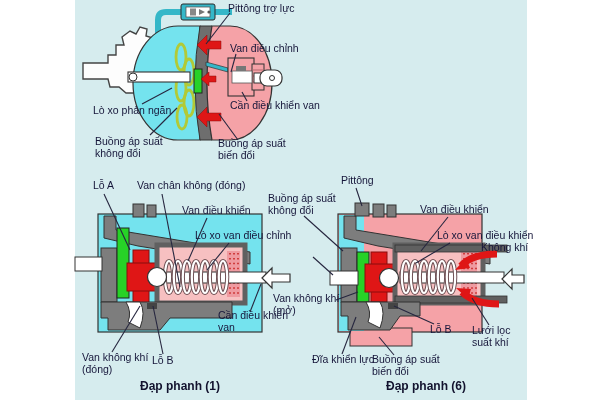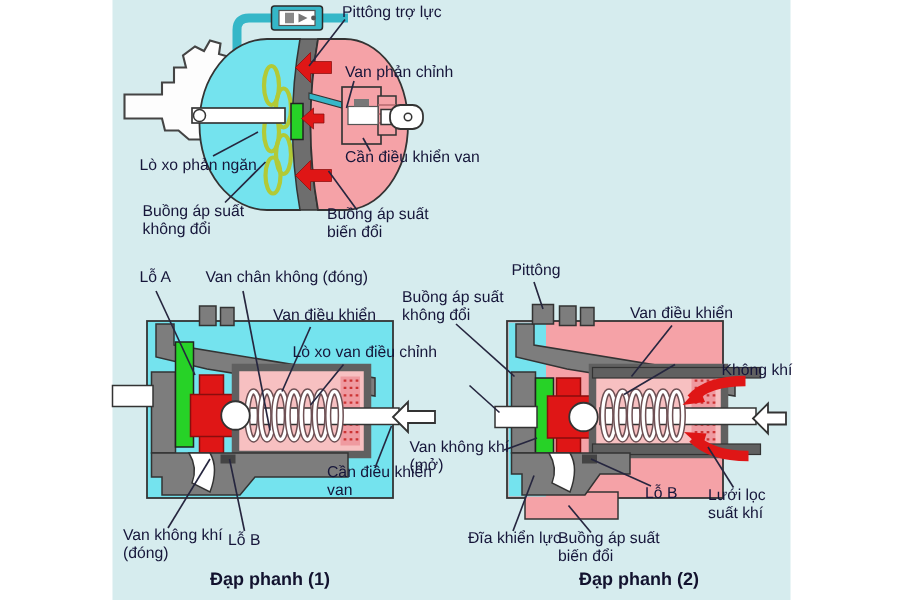--- a/index.html
+++ b/index.html
@@ -218,21 +218,21 @@
     <line class="ld" x1="313" y1="257" x2="333" y2="275"></line>
     <line class="ld" x1="336" y1="300" x2="358" y2="292"></line>
     <line class="ld" x1="434" y1="324" x2="394" y2="306"></line>
     <line class="ld" x1="489" y1="325" x2="472" y2="298"></line>
     <line class="ld" x1="342" y1="354" x2="356" y2="317"></line>
     <line class="ld" x1="394" y1="355" x2="379" y2="337"></line>
   </g>
 </svg>
 
 <div class="lbl" style="left:228px;top:3px">Pittông trợ lực</div>
-<div class="lbl" style="left:230px;top:43px">Van phản chỉnh</div>
+<div class="lbl" style="left:230px;top:43px">Van điều chỉnh</div>
 <div class="lbl" style="left:230px;top:100px">Cần điều khiển van</div>
 <div class="lbl" style="left:93px;top:105px">Lò xo phản ngăn</div>
 <div class="lbl" style="left:95px;top:136px">Buồng áp suất
 không đổi</div>
 <div class="lbl" style="left:218px;top:138px">Buồng áp suất
 biến đổi</div>
 
 <div class="lbl" style="left:93px;top:180px">Lỗ A</div>
 <div class="lbl" style="left:137px;top:180px">Van chân không (đóng)</div>
 <div class="lbl" style="left:182px;top:205px">Van điều khiển</div>
@@ -241,24 +241,25 @@
 <div class="lbl" style="left:195px;top:230px">Lò xo van điều chỉnh</div>
 <div class="lbl" style="left:82px;top:352px">Van không khí
 (đóng)</div>
 <div class="lbl" style="left:152px;top:355px">Lỗ B</div>
 <div class="lbl cap" style="left:122px;top:380px">Đạp phanh (1)</div>
 
 <div class="lbl" style="left:268px;top:193px">Buồng áp suất
 không đổi</div>
 <div class="lbl" style="left:341px;top:175px">Pittông</div>
 <div class="lbl" style="left:420px;top:204px">Van điều khiển</div>
+<div class="lbl" style="left:437px;top:230px">Lò xo van điều khiển</div>
 <div class="lbl" style="left:481px;top:242px">Không khí</div>
 <div class="lbl" style="left:273px;top:293px">Van không khí
 (mở)</div>
 <div class="lbl" style="left:430px;top:324px">Lỗ B</div>
 <div class="lbl" style="left:472px;top:325px">Lưới lọc
 suất khí</div>
 <div class="lbl" style="left:312px;top:354px">Đĩa khiển lực</div>
 <div class="lbl" style="left:372px;top:354px">Buồng áp suất
 biến đổi</div>
-<div class="lbl cap" style="left:368px;top:380px">Đạp phanh (2)</div>
+<div class="lbl cap" style="left:368px;top:380px">Đạp phanh (6)</div>
 
 </div>
 
 </body></html>

